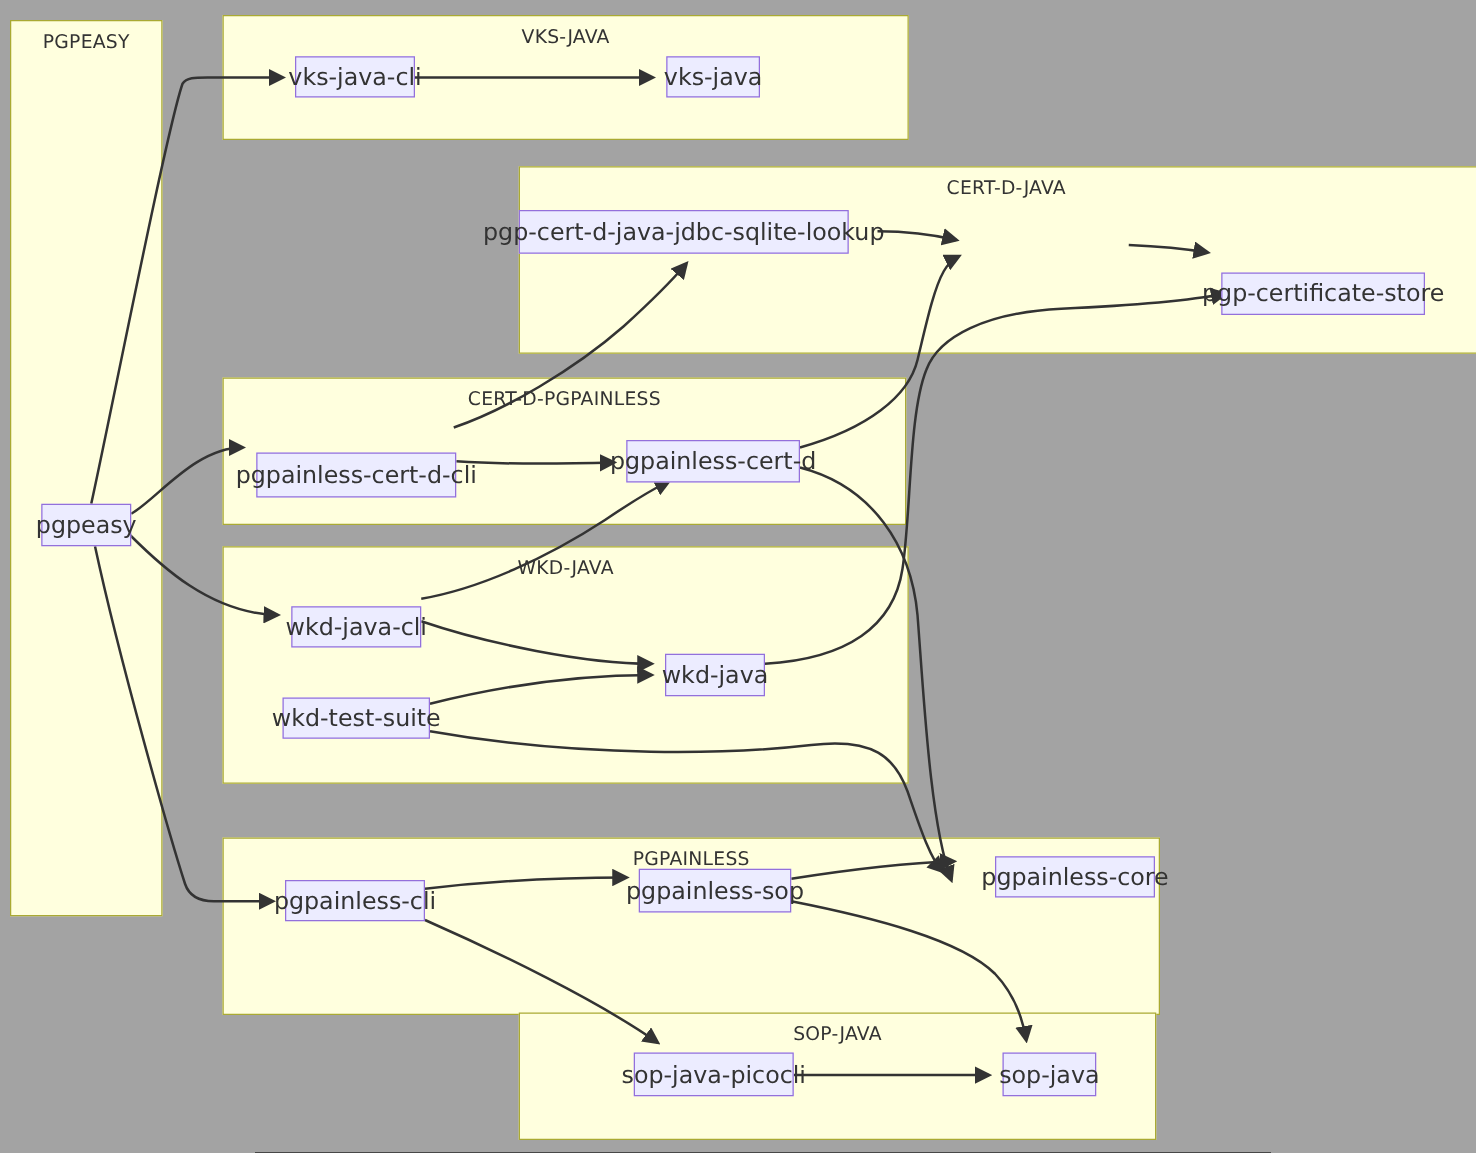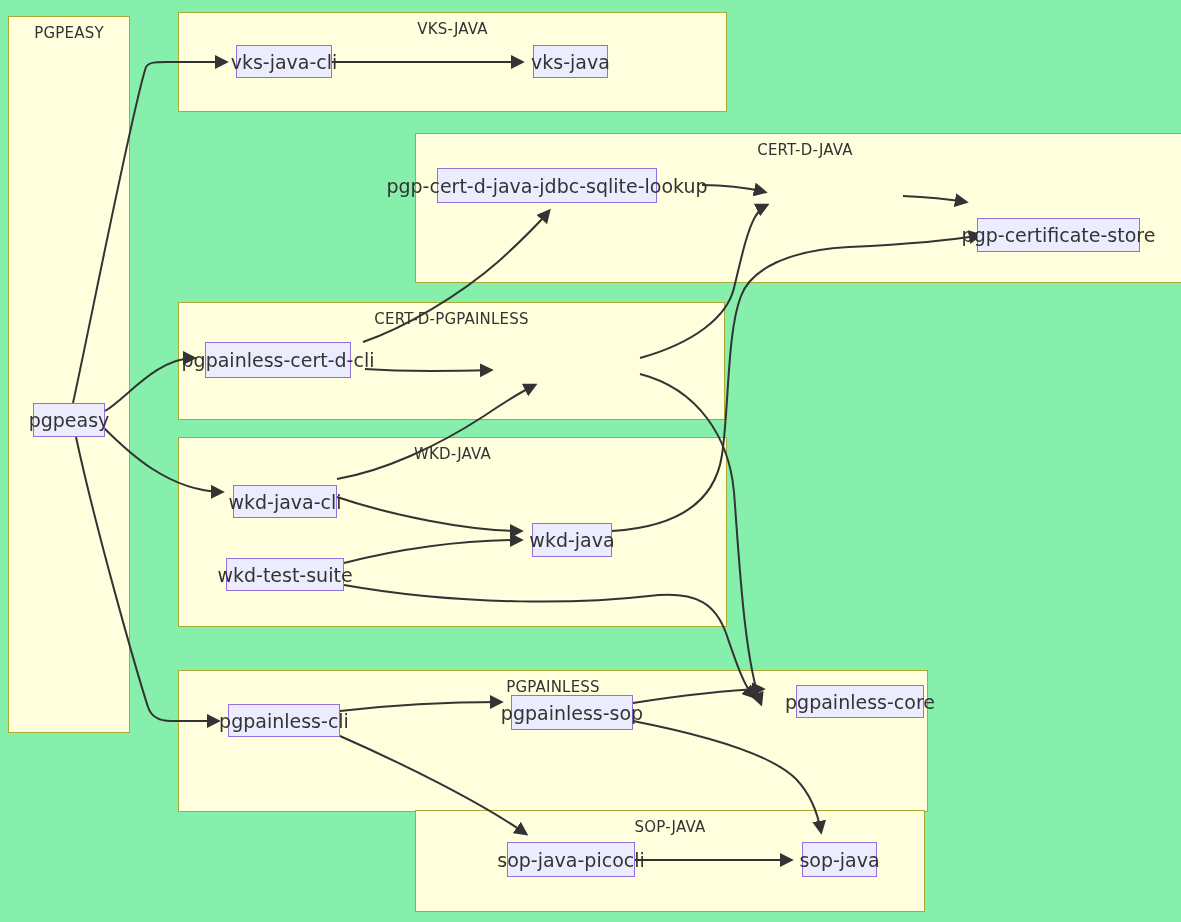--- a/index.html
+++ b/index.html
@@ -1,17 +1,17 @@
 <!DOCTYPE html>
 <html><head>
 <meta charset="utf-8">
 <style>
   html,body{margin:0;padding:0;background:#000;}
   #canvas{
-    position:relative;width:1181px;height:922px;background:#86efac;
+    position:relative;width:1181px;height:922px;background:#a3a3a3;
     font-family:"DejaVu Sans","Liberation Sans",sans-serif;overflow:hidden;
   }
   #groups-layer{position:absolute;inset:0;z-index:1;}
   #edges-layer{position:absolute;left:0;top:0;z-index:2;}
   #nodes-layer{position:absolute;inset:0;z-index:3;}
   .group{
     position:absolute;background:#ffffde;border:1.6px solid #aaaa33;
     box-sizing:border-box;
   }
   .group-title{
@@ -79,23 +79,24 @@
         <path class="edge" d="M340,736 C399,762 479,801 526,834" marker-end="url(#arrowhead)"></path>
         <path class="edge" d="M633,703 C684,695 734,690 763,689" marker-end="url(#arrowhead)"></path>
         <path class="edge" d="M633,721 C699,734 769,752 796,779 C814,798 819,820 821,832" marker-end="url(#arrowhead)"></path>
         <path class="edge" d="M635,860 L791,860" marker-end="url(#arrowhead)"></path>
       </g>
   </svg>
   <div id="nodes-layer">
       <div class="node" style="left: 33px; top: 403px; width: 72px; height: 34px;">pgpeasy</div>
       <div class="node" style="left: 236px; top: 45px; width: 96px; height: 33px;">vks-java-cli</div>
       <div class="node" style="left: 533px; top: 45px; width: 75px; height: 33px;">vks-java</div>
-      <div class="node" style="left: 437px; top: 168px; width: 220px; height: 35px;">pgp-cert-d-java-jdbc-sqlite-lookup</div>
+      <div class="node" style="left: 415px; top: 168px; width: 264px; height: 35px;">pgp-cert-d-java-jdbc-sqlite-lookup</div>
       <div class="node" style="left: 977px; top: 198px; width: 163px; height: 34px; margin-top: 20px;">pgp-certificate-store</div>
-      <div class="node" style="left: 205px; top: 342px; width: 146px; height: 36px;">pgpainless-cert-d-cli</div>
+      <div class="node" style="left: 205px; top: 362px; width: 160px; height: 36px;">pgpainless-cert-d-cli</div>
+      <div class="node" style="left: 501px; top: 352px; width: 139px; height: 34px;">pgpainless-cert-d</div>
       <div class="node" style="left: 233px; top: 485px; width: 104px; height: 33px;">wkd-java-cli</div>
       <div class="node" style="left: 532px; top: 523px; width: 80px; height: 34px;">wkd-java</div>
       <div class="node" style="left: 226px; top: 558px; width: 118px; height: 33px;">wkd-test-suite</div>
       <div class="node" style="left: 228px; top: 704px; width: 112px; height: 33px;">pgpainless-cli</div>
       <div class="node" style="left: 511px; top: 695px; width: 122px; height: 35px;">pgpainless-sop</div>
       <div class="node" style="left: 796px; top: 685px; width: 128px; height: 33px;">pgpainless-core</div>
       <div class="node" style="left: 507px; top: 842px; width: 128px; height: 35px;">sop-java-picocli</div>
       <div class="node" style="left: 802px; top: 842px; width: 75px; height: 35px;">sop-java</div>
     </div>
 </div>

